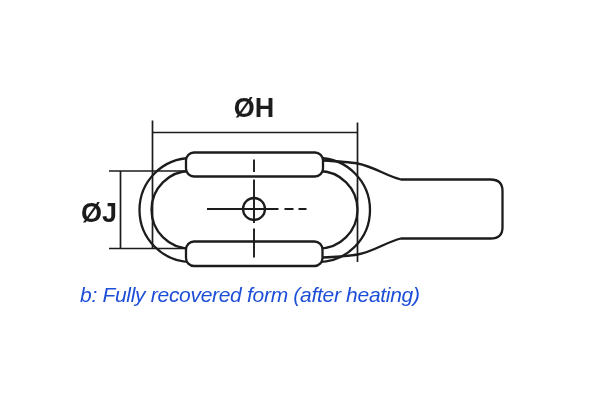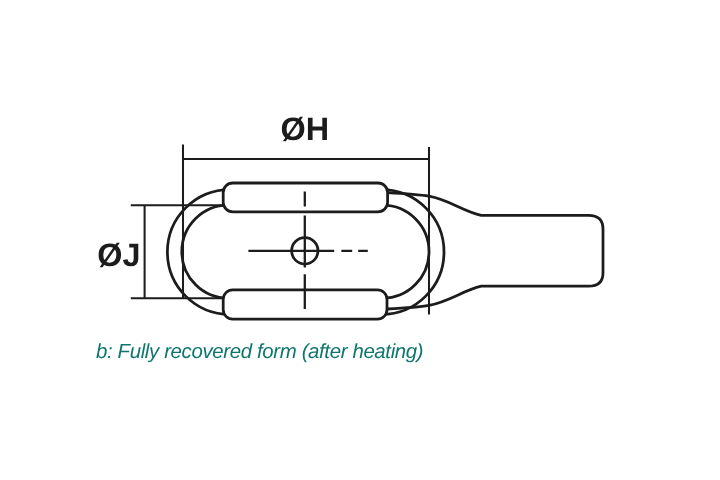--- a/index.html
+++ b/index.html
@@ -24,23 +24,23 @@
     font-family: "Liberation Sans", sans-serif;
     font-weight: bold;
     font-size: 27px;
   }
   .caption {
     position: absolute;
     left: 80px;
     top: 283px;
     font-family: "Liberation Sans", sans-serif;
     font-style: italic;
-    font-size: 17px;
+    font-size: 21px;
     letter-spacing: -0.3px;
-    color: #0f766e;
+    color: #1d4ed8;
     white-space: nowrap;
   }
 </style>
 </head>
 <body>
 
 <div class="stage">
   <svg width="600" height="400" viewBox="0 0 600 400">
 
     <g fill="none" stroke-linecap="butt" stroke-linejoin="round" stroke="#1c1c1c">

